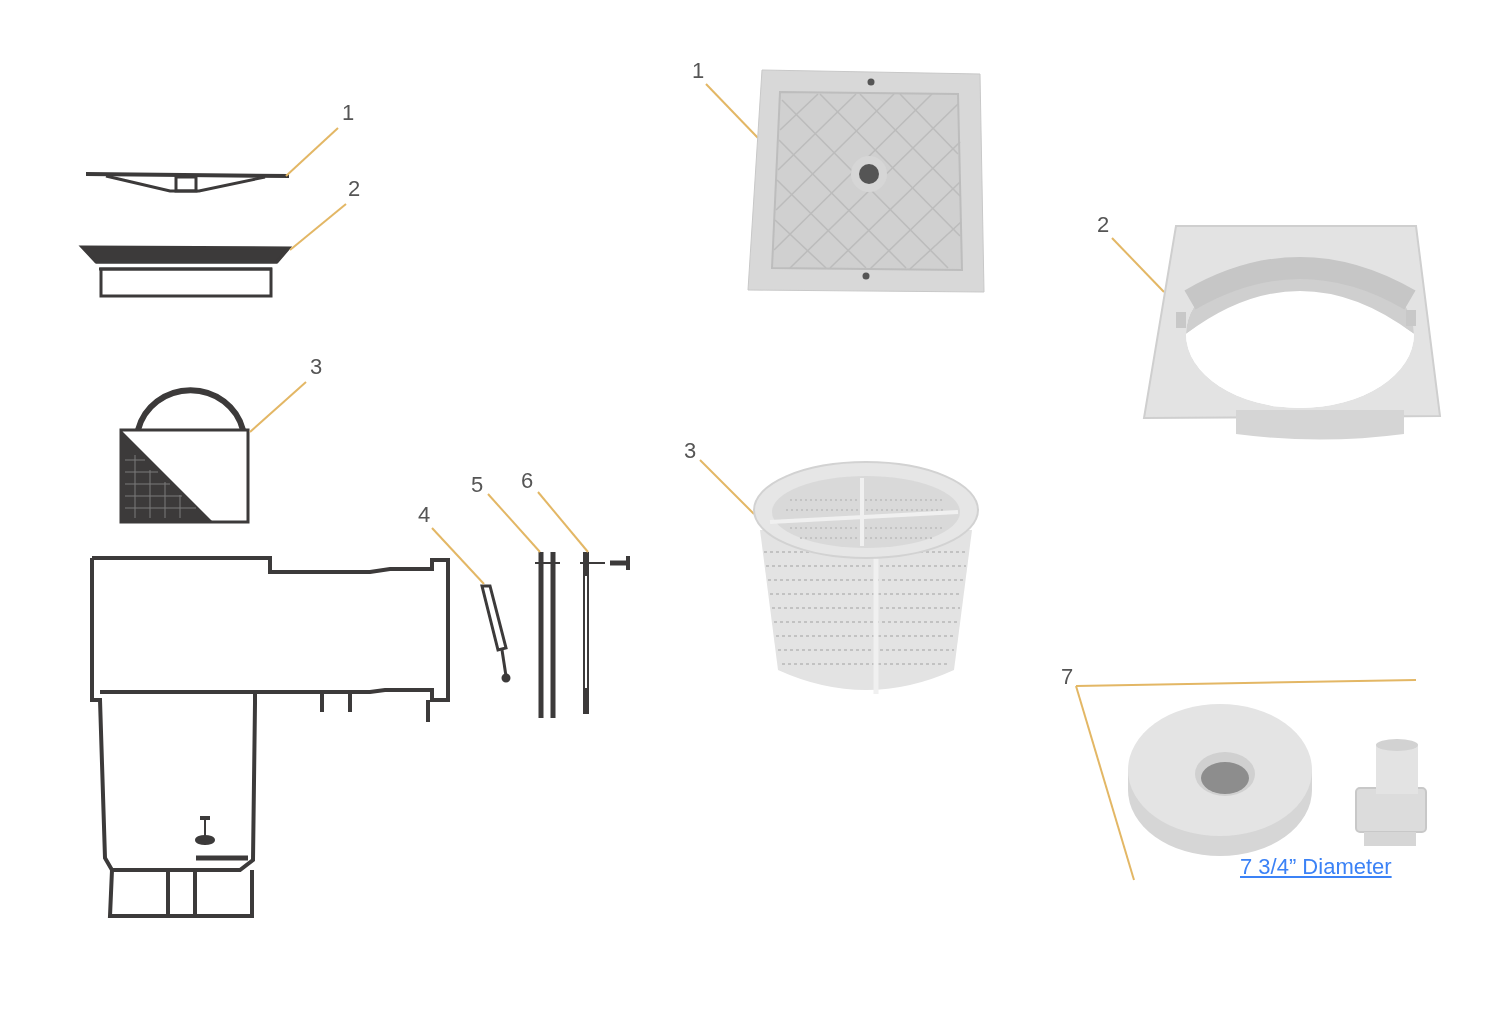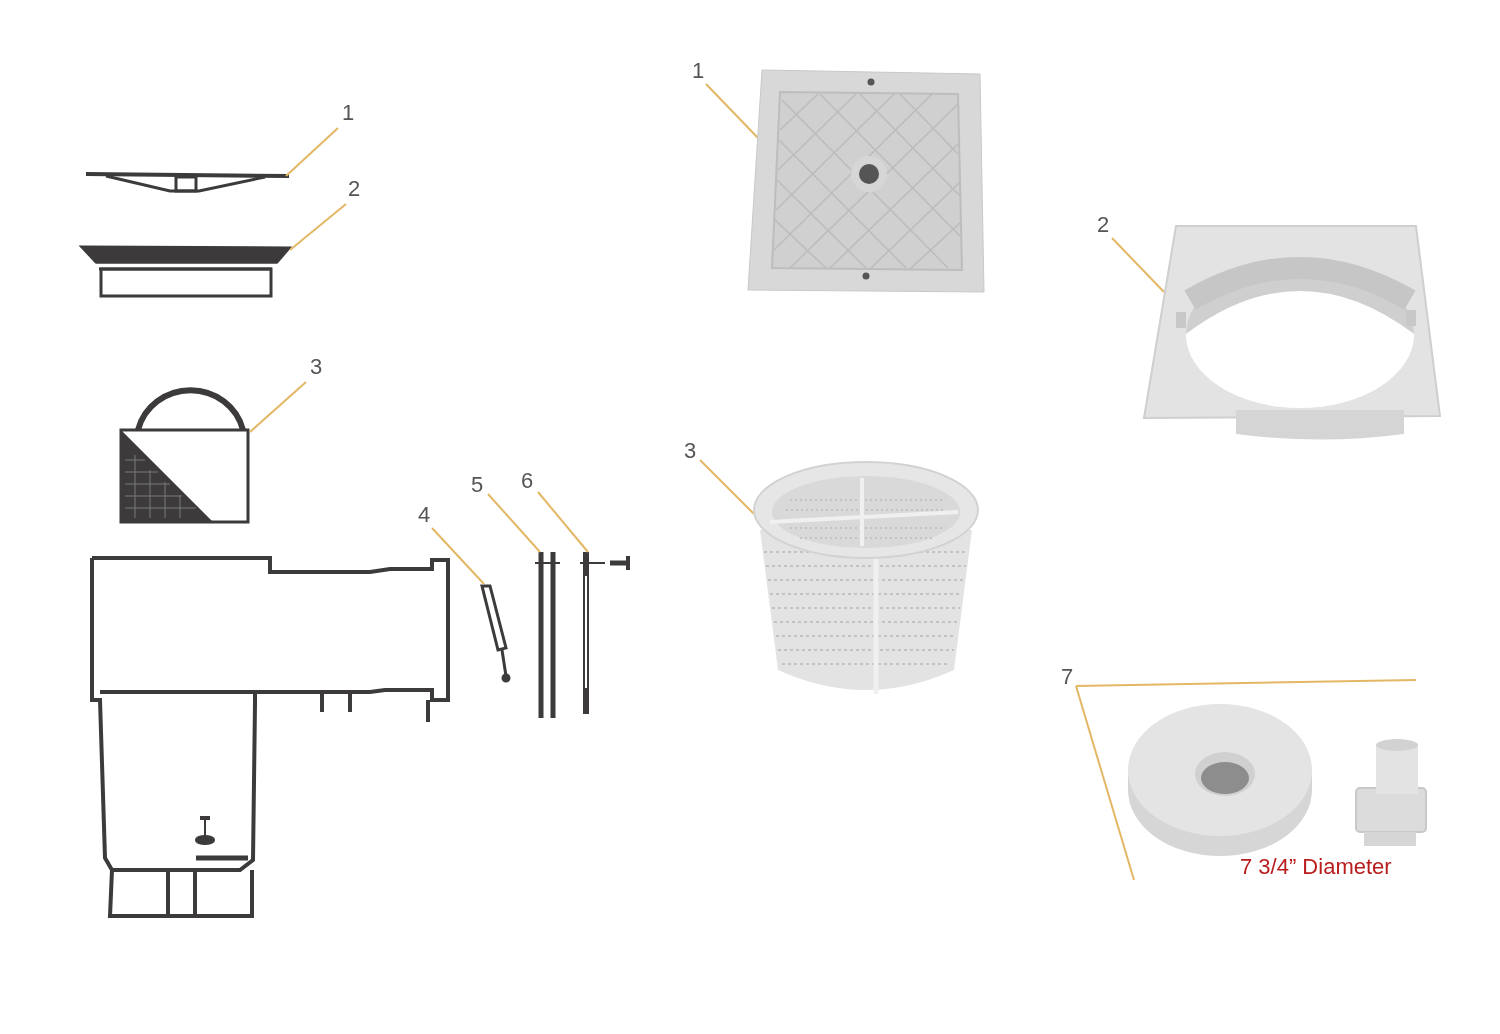--- a/index.html
+++ b/index.html
@@ -1,18 +1,18 @@
 <!DOCTYPE html>
 <html><head>
 <meta charset="utf-8">
 <style>
   html, body { margin:0; padding:0; }
   body { width:1500px; height:1034px; background:#ffffff; position:relative; overflow:hidden; font-family:"Liberation Sans", sans-serif; }
   .label { position:absolute; font-size:22px; color:#555555; line-height:1; }
-  .caption { position:absolute; font-size:22px; color:#b91c1c; line-height:1; }
+  .caption { position:absolute; font-size:22px; color:#3b82f6; line-height:1;text-decoration:underline; }
   svg.layer { position:absolute; left:0; top:0; }
 </style>
 </head>
 <body>
 
 <svg class="layer" width="1500" height="1034" viewBox="0 0 1500 1034">
 
   <g fill="none" stroke="#3c3a3a" stroke-width="3">
     <line x1="86" y1="174" x2="289" y2="176" stroke-width="4"></line>
     <polyline points="106,176 170,191 199,191 265,177"></polyline>

